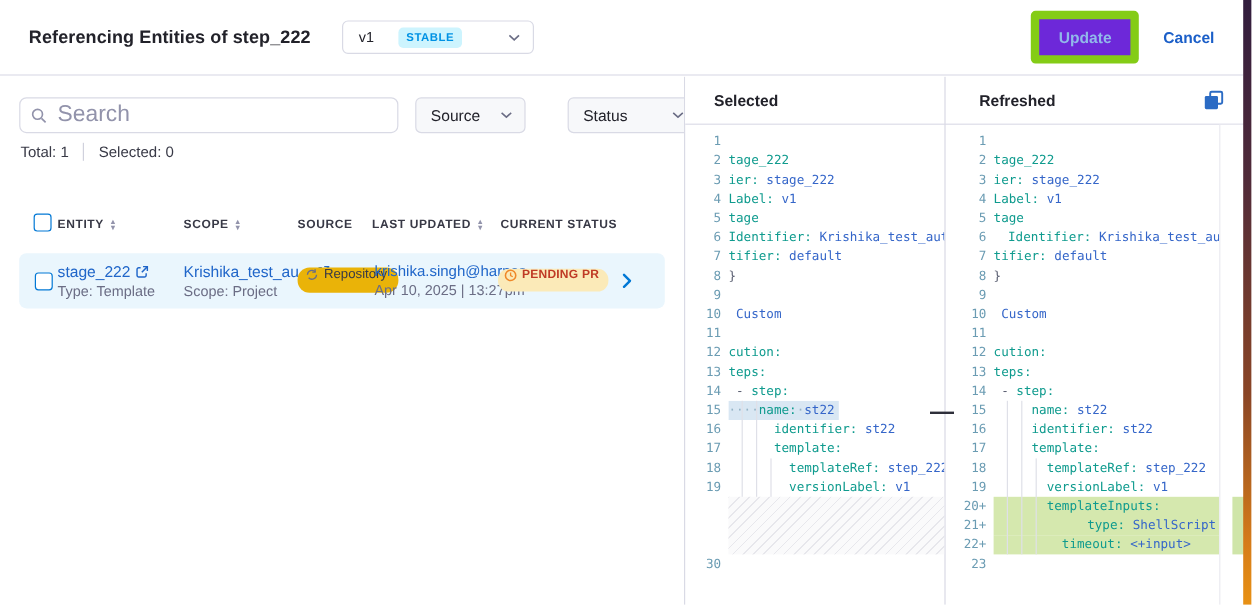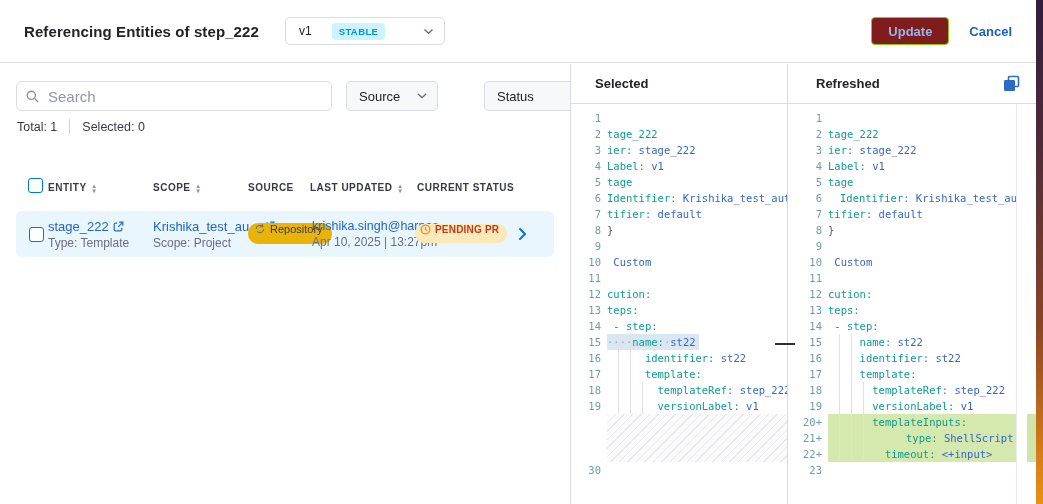--- a/index.html
+++ b/index.html
@@ -11,37 +11,37 @@
   .topbar{position:absolute;left:0;top:0;width:1036px;height:63px;border-bottom:1px solid #dcdde8;
           display:flex;align-items:center;padding:0 24px;box-sizing:border-box;background:#fff}
   .title{font-size:15px;font-weight:700;letter-spacing:.1px}
   .ver{margin-left:26px;width:160px;height:28px;border:1px solid #d9dae5;border-radius:5px;display:flex;
        align-items:center;padding:0 10px 0 13px;box-sizing:border-box;background:#fff;cursor:pointer}
   .ver .vlabel{font-size:12px;color:#22222a}
   .badge-stable{margin-left:20px;background:#cdf4fe;color:#0092e4;font-size:9.5px;font-weight:700;
                 letter-spacing:.4px;padding:3px 7px;border-radius:4px}
   .ver .chev{margin-left:auto}
   .actions{margin-left:auto;display:flex;align-items:center}
-  .btn-update{height:28px;padding:0 16px;border:1px solid #84cc16;border-radius:4px;background:#7f1d1d;
+  .btn-update{height:44px;padding:0 16px;border:7px solid #84cc16;border-radius:4px;background:#6d28d9;
               color:#91b8ea;font-size:13px;font-weight:600;font-family:inherit;cursor:default}
   .btn-cancel{margin-left:20px;border:none;background:none;color:#1b5fc8;font-size:13px;font-weight:700;
               font-family:inherit;cursor:pointer;padding:0}
 
   
   .leftpane{position:absolute;left:0;top:64px;width:570px;height:440px}
   .search{position:absolute;left:16px;top:17px;width:316px;height:30px;border:1px solid #d9dae5;
           border-radius:6px;box-sizing:border-box;display:flex;align-items:center;padding:0 9px;background:#fff}
-  .search input{border:none;outline:none;flex:1;font-size:15px;margin-left:7px;color:#22222a;
+  .search input{border:none;outline:none;flex:1;font-size:19px;margin-left:7px;color:#22222a;
                 font-family:inherit;background:transparent}
   ::placeholder{color:#9293ab}
   .sel{position:absolute;top:17px;height:30px;border:1px solid #d9dae5;border-radius:5px;background:#f7f8fa;
        box-sizing:border-box;display:flex;align-items:center;justify-content:space-between;
        padding:0 10px 0 12px;font-size:13px;color:#22222a;cursor:pointer}
   .sel-source{left:346px;width:92px}
-  .sel-status{left:484px;width:108px}
+  .sel-status{left:473px;width:108px}
   .totals{position:absolute;left:17px;top:55px;display:flex;align-items:center;font-size:12.5px;color:#383946}
   .totals .tdiv{width:1px;height:15px;background:#d0d1dd;margin:0 12px}
 
   .cb{position:absolute;width:15px;height:15px;border:1.5px solid #0278d5;border-radius:3px;background:#fff;
       box-sizing:border-box;cursor:pointer}
   .thead{position:absolute;left:0;top:110px;width:570px;height:30px}
   .th{position:absolute;top:8px;font-size:10px;font-weight:700;color:#383946;letter-spacing:.5px;
       display:flex;align-items:center}
   .sort{display:inline-flex;flex-direction:column;color:#9293ab;font-size:6.5px;line-height:5px;
         margin-left:6px;cursor:pointer}

